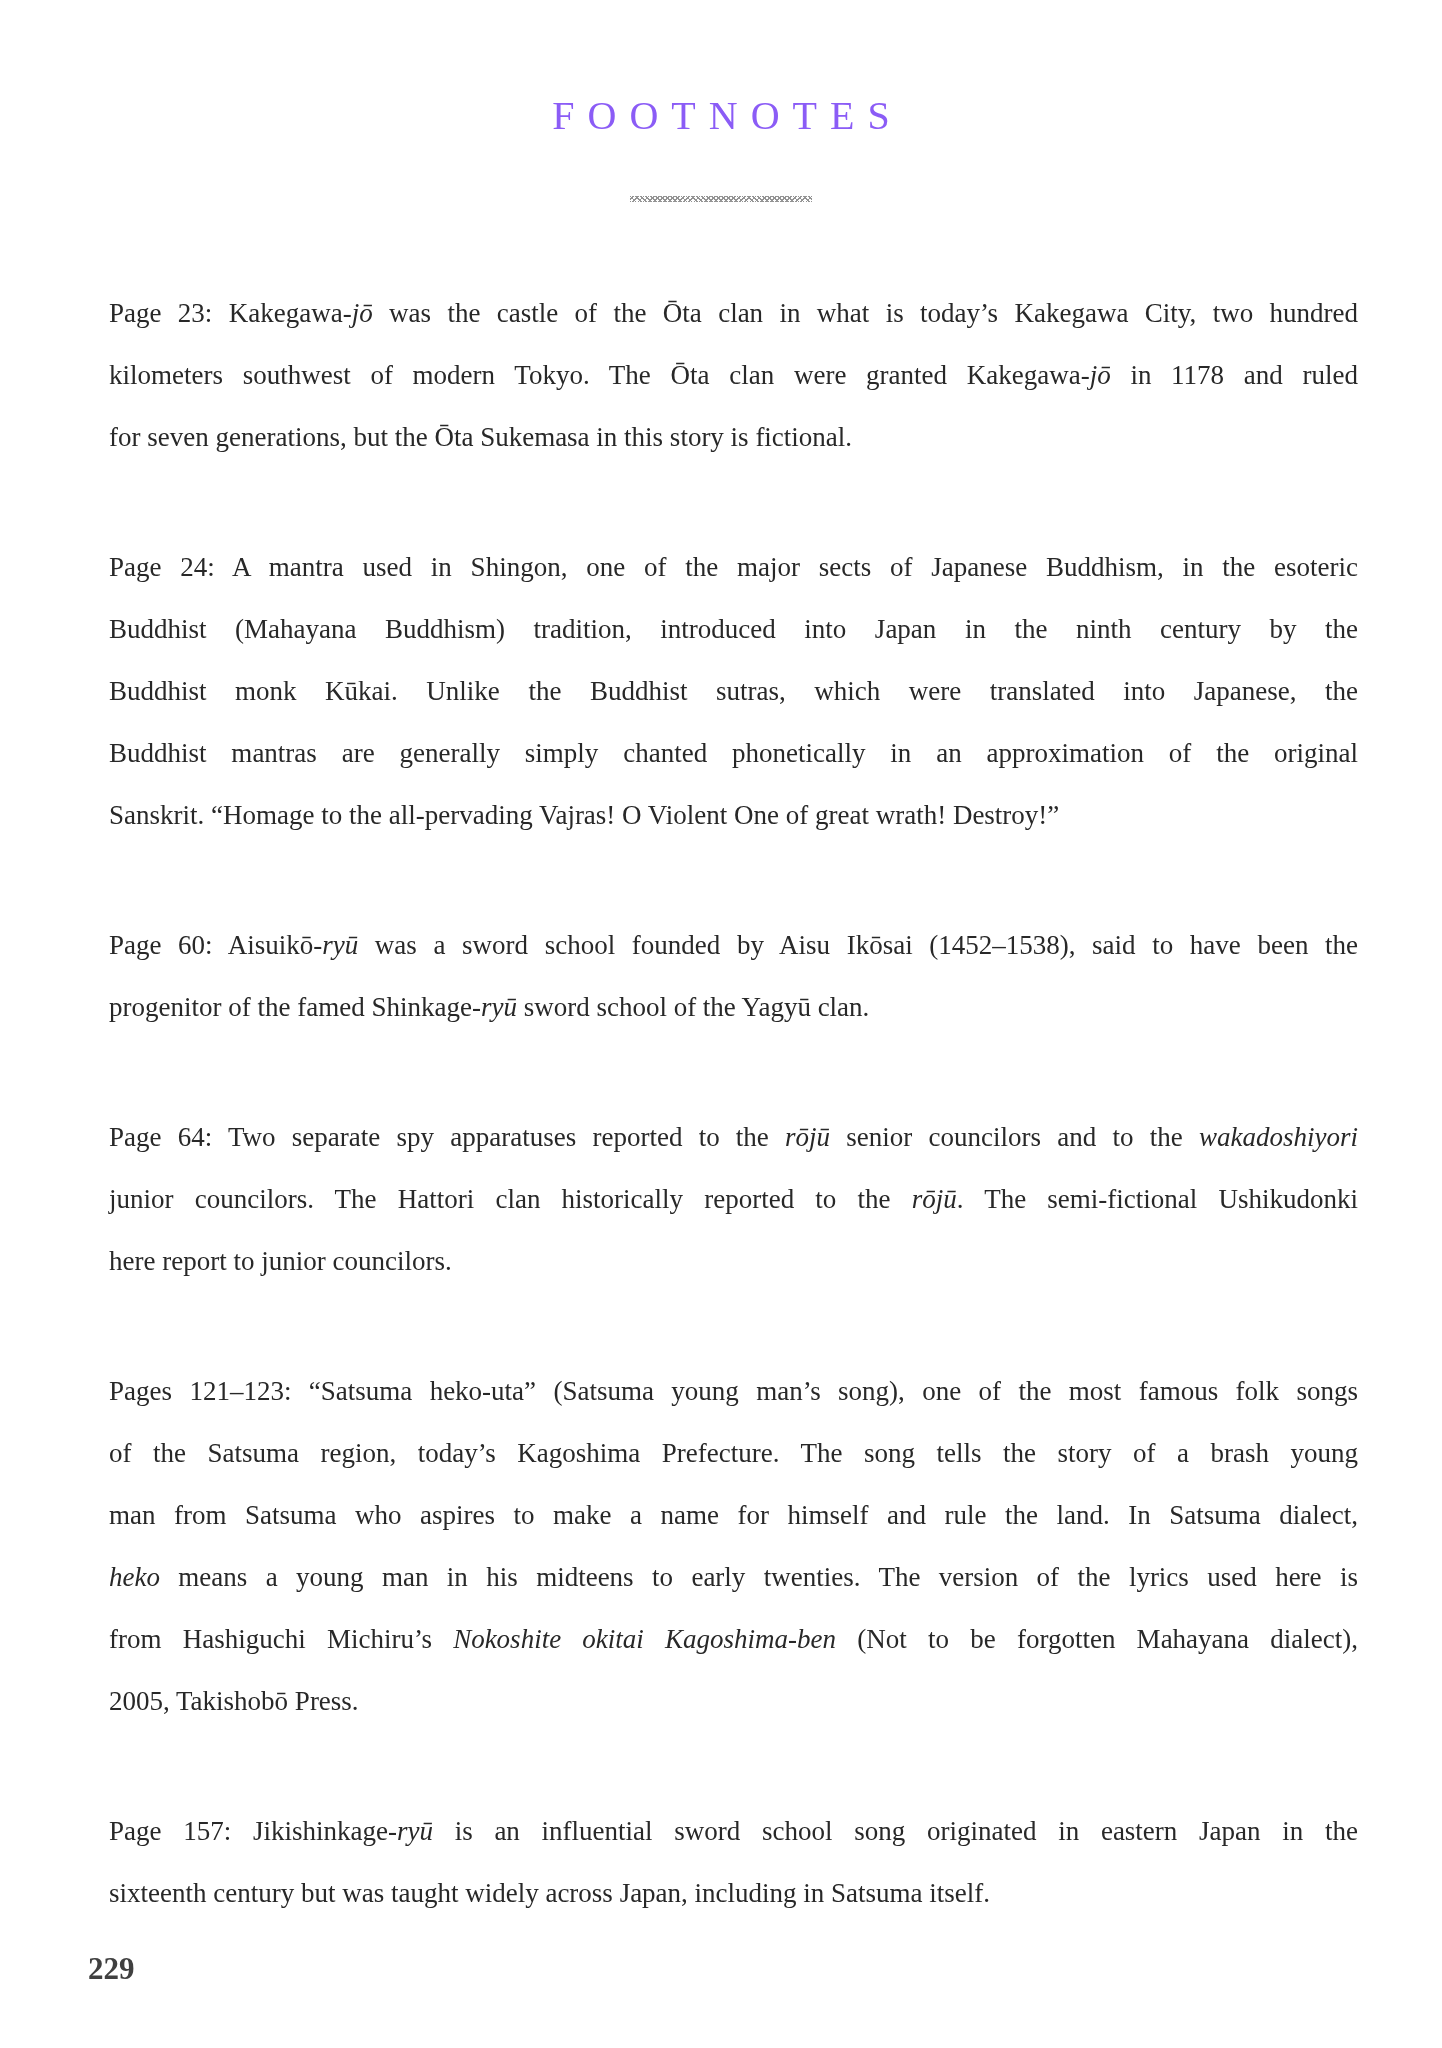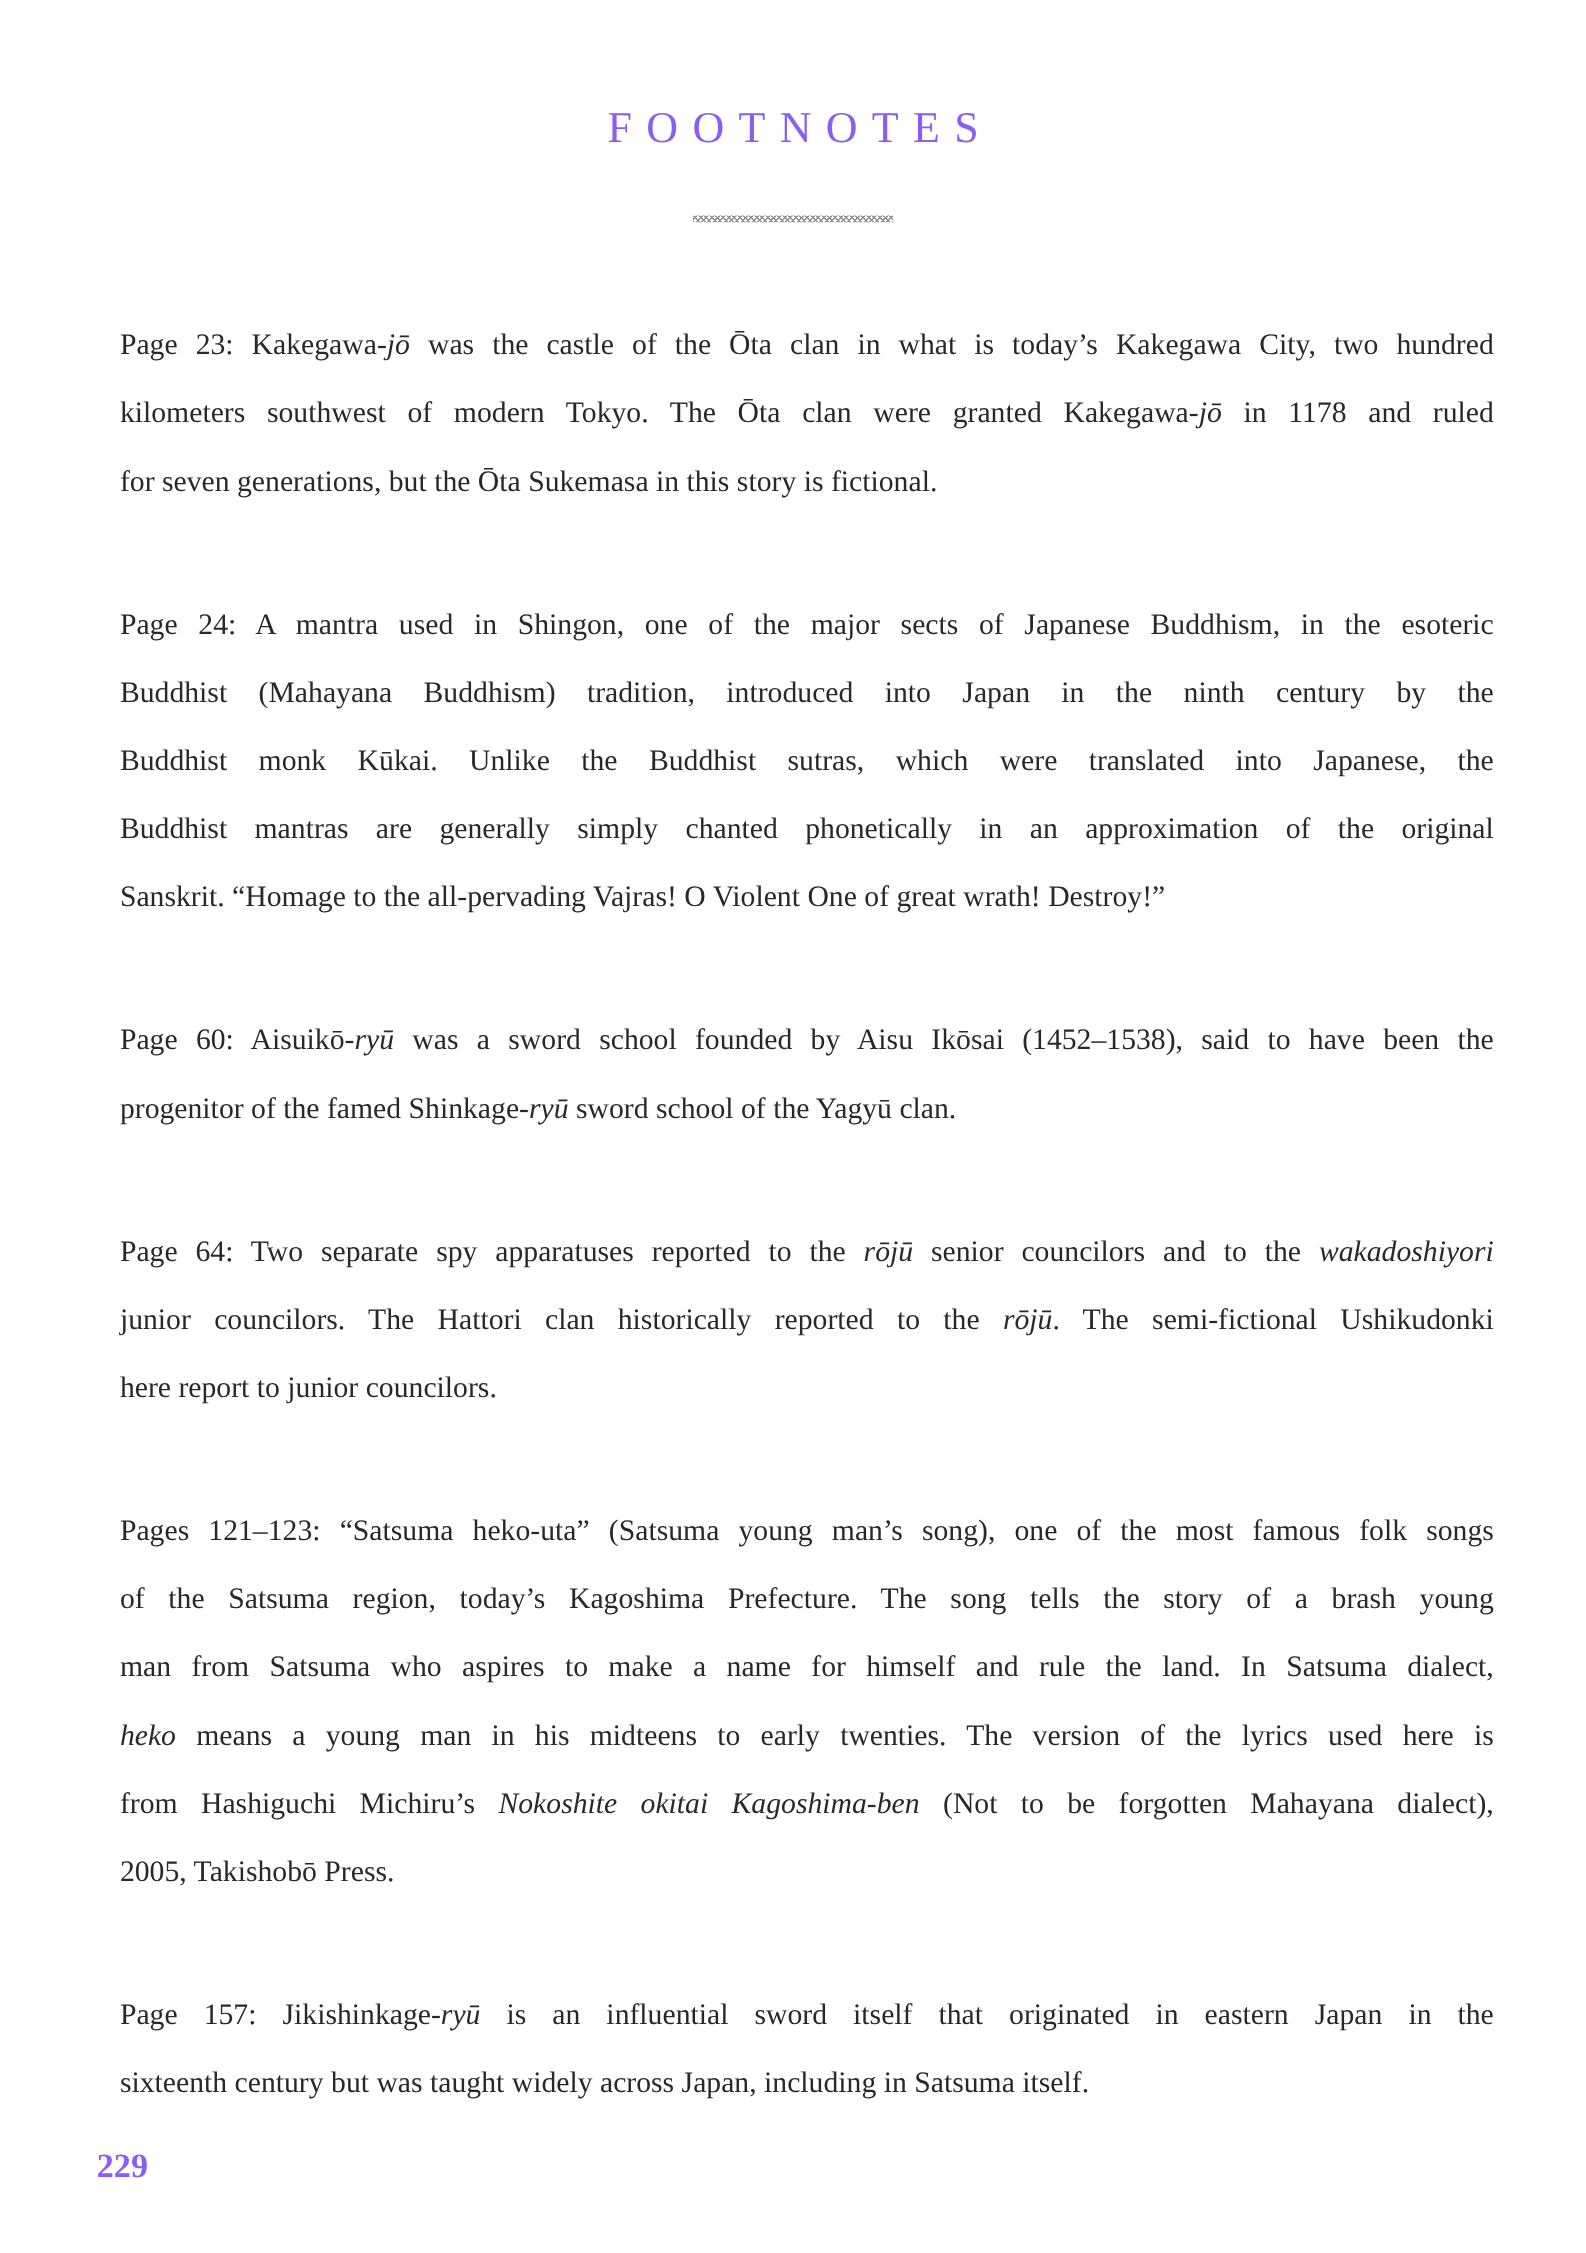--- a/index.html
+++ b/index.html
@@ -29,21 +29,21 @@
     line-height:62px;
     text-align:justify;
     text-align-last:justify;
     white-space:normal;
     margin-left:19px;
   }
   .line.last{text-align-last:left;}
   .it{font-style:italic;}
   .page-number{
     position:absolute;left:88px;top:1938px;
-    font-size:31px;font-weight:bold;color:#8b5cf6;line-height:62px;
+    font-size:31px;font-weight:bold;color:#404040;line-height:62px;
   }
 </style>
 </head>
 <body>
 
 <h1 class="page-title">FOOTNOTES</h1>
 
 <div class="ornament-divider"></div>
 
 <div class="footnotes">
@@ -70,18 +70,18 @@
     </div>
     <div class="para">
       <div class="line"><span>Pages 121–123: “Satsuma heko-uta” (Satsuma young man’s song), one of the most famous folk songs</span></div>
       <div class="line"><span>of the Satsuma region, today’s Kagoshima Prefecture. The song tells the story of a brash young</span></div>
       <div class="line"><span>man from Satsuma who aspires to make a name for himself and rule the land. In Satsuma dialect,</span></div>
       <div class="line"><span class="it">heko</span><span> means a young man in his midteens to early twenties. The version of the lyrics used here is</span></div>
       <div class="line"><span>from Hashiguchi Michiru’s </span><span class="it">Nokoshite okitai Kagoshima-ben</span><span> (Not to be forgotten Mahayana dialect),</span></div>
       <div class="line last"><span>2005, Takishobō Press.</span></div>
     </div>
     <div class="para">
-      <div class="line"><span>Page 157: Jikishinkage-</span><span class="it">ryū</span><span> is an influential sword itself that originated in eastern Japan in the</span></div>
+      <div class="line"><span>Page 157: Jikishinkage-</span><span class="it">ryū</span><span> is an influential sword school song originated in eastern Japan in the</span></div>
       <div class="line last"><span>sixteenth century but was taught widely across Japan, including in Satsuma itself.</span></div>
     </div>
   </div>
 
 <div class="page-number">229</div>
 
 </body></html>

